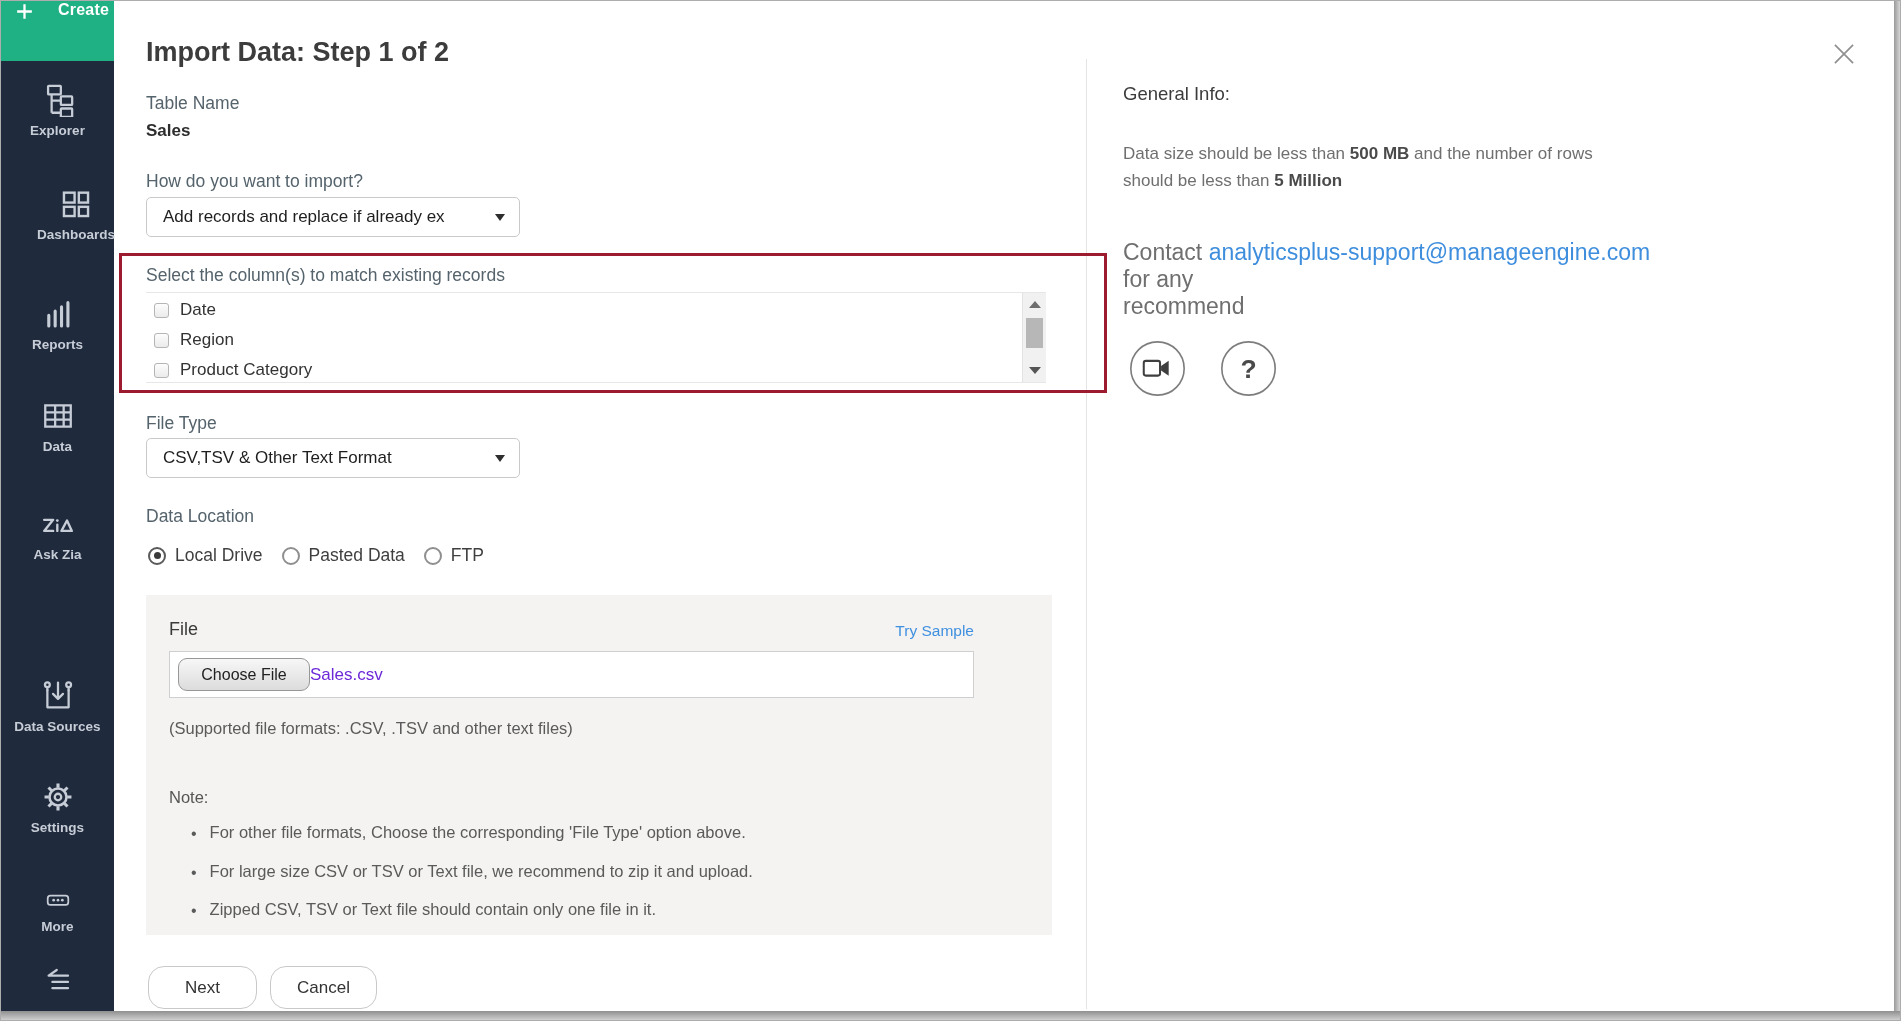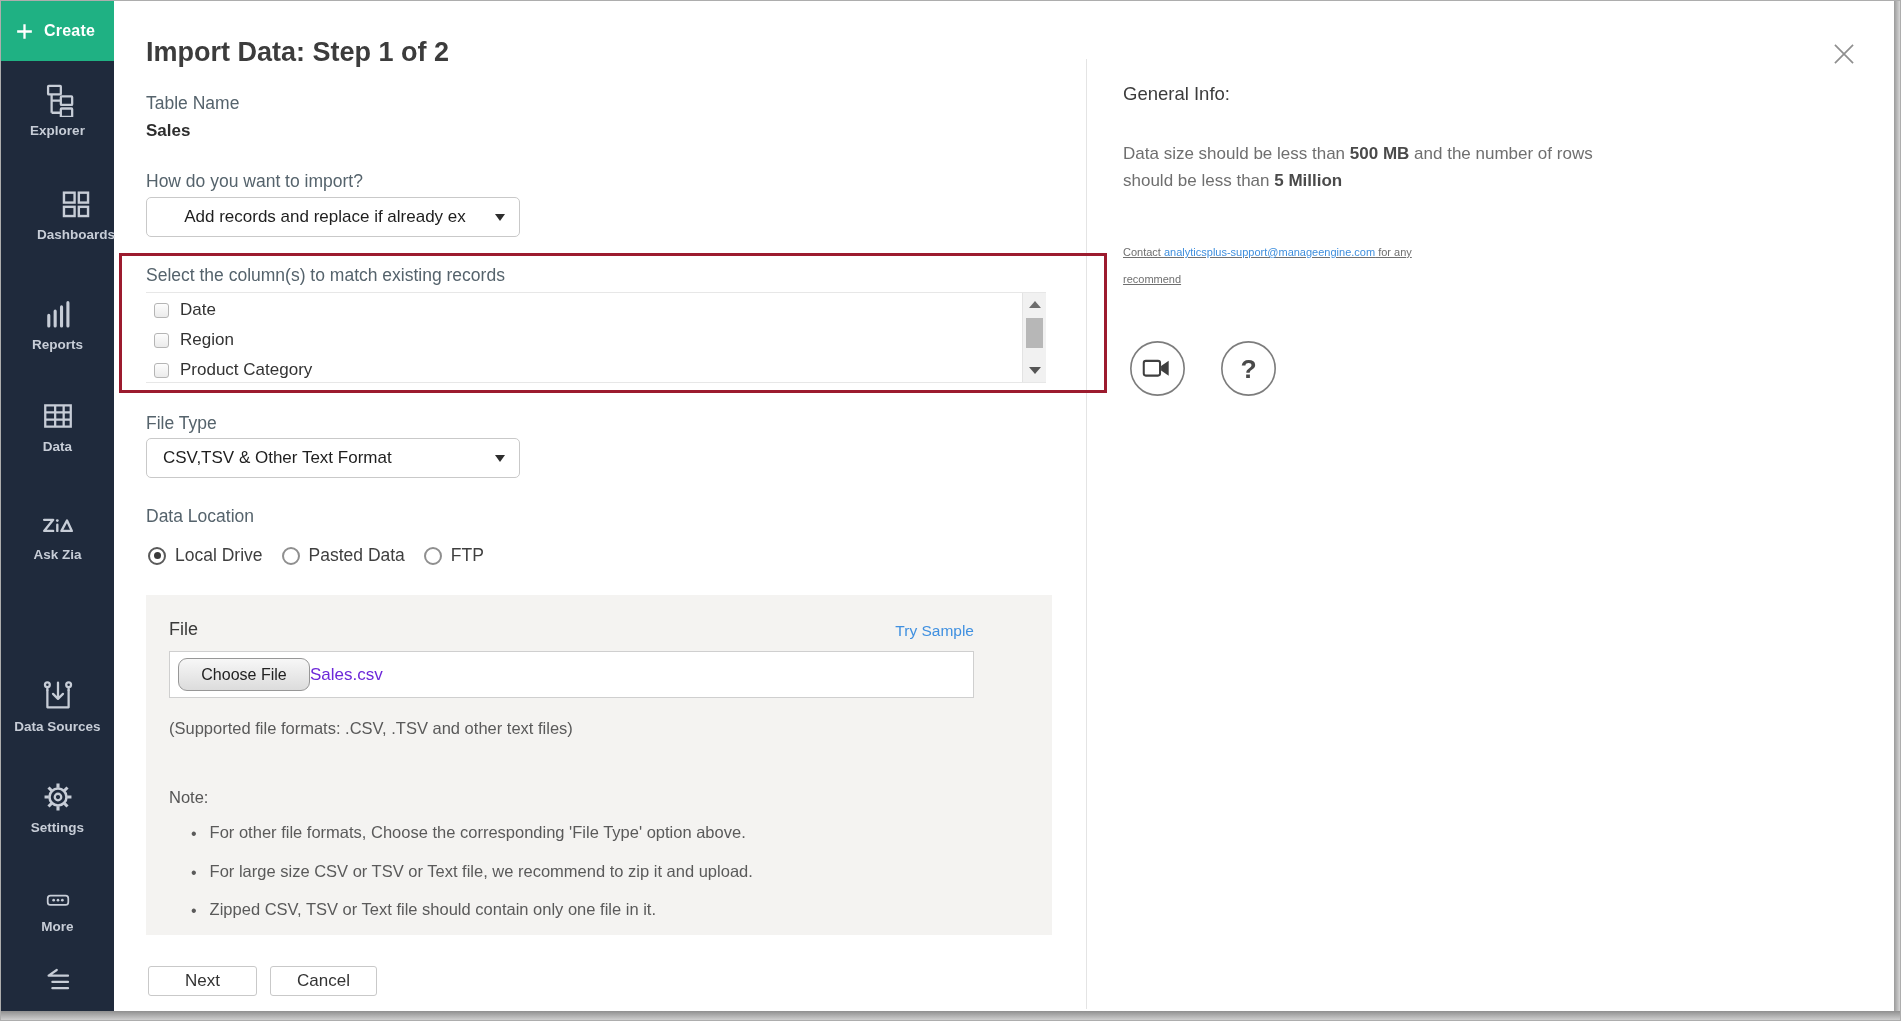--- a/index.html
+++ b/index.html
@@ -5,21 +5,21 @@
   * { margin:0; padding:0; box-sizing:border-box; }
   html,body { width:1901px; height:1021px; background:#fff; font-family:"Liberation Sans","DejaVu Sans",sans-serif; }
   #screen { position:relative; width:1901px; height:1021px; background:#fff; border:1px solid #adadad; overflow:hidden; }
 
   
   .edge-bottom { position:absolute; left:0; right:0; bottom:0; height:9px; background:linear-gradient(#8f8f8f,#cfcfcf); z-index:50; }
   .edge-right  { position:absolute; top:0; bottom:0; right:0; width:6px;  background:linear-gradient(90deg,#9a9a9a,#d6d6d6); z-index:50; }
 
   
   .sidebar { position:absolute; left:0; top:0; width:113px; height:1012px; background:#1f2a3c; z-index:5; }
-  .create-btn { position:absolute; left:0; top:0; width:113px; height:60px; background:#1fb183; display:flex; align-items:center; padding-left:13px; gap:9px; cursor:pointer; }
+  .create-btn { position:absolute; left:0; top:0; width:113px; height:60px; background:#1fb183; display:flex; padding-left:13px; gap:23px; cursor:pointer; }
   .create-btn span { color:#fff; font-size:16px; font-weight:600; letter-spacing:.2px; }
   .nav-item { position:absolute; left:0; width:113px; text-align:center; color:#c7cdd7; cursor:pointer; }
   .nav-item svg { display:block; margin:0 auto; }
   .nav-label { display:block; margin-top:6px; font-size:13.5px; font-weight:600; white-space:nowrap; }
   .nav-explorer { top:82px; }  .nav-dashboards { top:186px;padding-left:36px; } .nav-reports { top:296px; }
   .nav-data { top:398px; }     .nav-askzia { top:506px; }     .nav-datasources { top:678px; }
   .nav-settings { top:779px; } .nav-more { top:886px; }       .nav-collapse { top:964px; }
 
   
   .dialog-title { position:absolute; left:145px; top:36px; font-size:27px; font-weight:600; color:#3c3c3c; }
@@ -29,21 +29,21 @@
   .lbl-tablename { left:145px; top:92px; }
   .val-tablename { position:absolute; left:145px; top:120px; font-size:17px; font-weight:700; color:#2d2d2d; }
   .lbl-import { left:145px; top:170px; }
   .lbl-matchcols { left:145px; top:264px; }
   .lbl-filetype { left:145px; top:412px; }
   .lbl-datalocation { left:145px; top:505px; }
 
   .dropdown { position:absolute; width:374px; height:40px; background:#fff; border:1px solid #c9c9c9; border-radius:5px; display:flex; align-items:center; padding:0 14px 0 16px; cursor:pointer; }
   .dropdown .dd-text { font-size:17px; color:#1e1e1e; white-space:nowrap; overflow:hidden; flex:1; }
   .caret-down { width:0; height:0; border-left:5.5px solid transparent; border-right:5.5px solid transparent; border-top:7px solid #2d2d2d; margin-left:8px; }
-  .dd-import { left:145px; top:196px;text-align:center; }
+  .dd-import { left:145px; top:196px; }
   .dd-filetype { left:145px; top:437px; }
 
   
   .annotation-box { position:absolute; left:118px; top:252px; width:988px; height:140px; border:3px solid #9c1b2e; pointer-events:none; z-index:40; }
 
   
   .listbox { position:absolute; left:145px; top:291px; width:900px; height:91px; background:#fff; border-top:1px solid #e7e7e7; border-bottom:1px solid #e7e7e7; overflow:hidden; }
   .list-rows { position:absolute; left:0; top:2px; right:24px; }
   .list-row { height:30px; display:flex; align-items:center; padding-left:8px; cursor:pointer; }
   .checkbox { width:15px; height:15px; border:1px solid #b5b5b5; border-radius:3px; background:linear-gradient(#fdfdfd,#ebebeb); flex:0 0 auto; }
@@ -69,30 +69,30 @@
   .file-input { position:absolute; left:23px; top:56px; width:805px; height:47px; background:#fff; border:1px solid #cfcfcf; display:flex; align-items:center; cursor:pointer; }
   .choose-file { margin-left:8px; width:132px; height:33px; background:linear-gradient(#f7f7f7,#dcdcdc); border:1px solid #979797; border-radius:9px; font-size:16px; color:#222; display:flex; align-items:center; justify-content:center; cursor:pointer; }
   .file-name { font-size:17px; color:#6d28d9; }
   .supported { position:absolute; left:23px; top:124px; font-size:16.5px; color:#5a5a5a; }
   .note-lbl { position:absolute; left:23px; top:193px; font-size:16.5px; color:#555; }
   .notes { position:absolute; left:45px; top:228px; }
   .note-row { display:flex; align-items:flex-start; margin-bottom:17.5px; font-size:16.5px; color:#5a5a5a; }
   .note-row::before { content:"•"; margin-right:13px; color:#5a5a5a; font-size:16px; line-height:21px; }
 
   
-  .btn { position:absolute; top:965px; height:30px; background:#fff; border:1px solid #c9c9c9; border-radius:3px; font-size:17px; color:#333; display:flex; align-items:center; justify-content:center; cursor:pointer; }
+  .btn { position:absolute; top:965px; height:43px; background:#fff; border:1px solid #c9c9c9; border-radius:16px; font-size:17px; color:#333; display:flex; align-items:center; justify-content:center; cursor:pointer; }
   .btn-next { left:147px; width:109px; }
   .btn-cancel { left:269px; width:107px; }
 
   
   .v-divider { position:absolute; left:1085px; top:58px; width:1px; height:950px; background:#e4e4e4; }
   .gi-heading { position:absolute; left:1122px; top:82px; font-size:18.5px; color:#3c3c3c; }
   .gi-para { position:absolute; left:1122px; top:139px; width:560px; font-size:17px; color:#6f6f6f; line-height:27px; }
   .gi-para b { color:#4a4a4a; font-weight:700; }
-  .gi-contact { position:absolute; left:1122px; top:238px; width:560px; font-size:11px; color:#6f6f6f; line-height:27px;text-decoration:underline; }
+  .gi-contact { position:absolute; left:1122px; top:238px; width:560px; font-size:23px; color:#6f6f6f; line-height:27px; }
   .email-link { color:#3e8edd; cursor:pointer; }
   .help-icons { position:absolute; left:1128px; top:339px; display:flex; gap:34px; }
   .circle-icon { width:57px; height:57px; cursor:pointer; }
 
   .line2 { display:block; }
 </style>
 </head>
 <body>
 
 <div id="screen">

